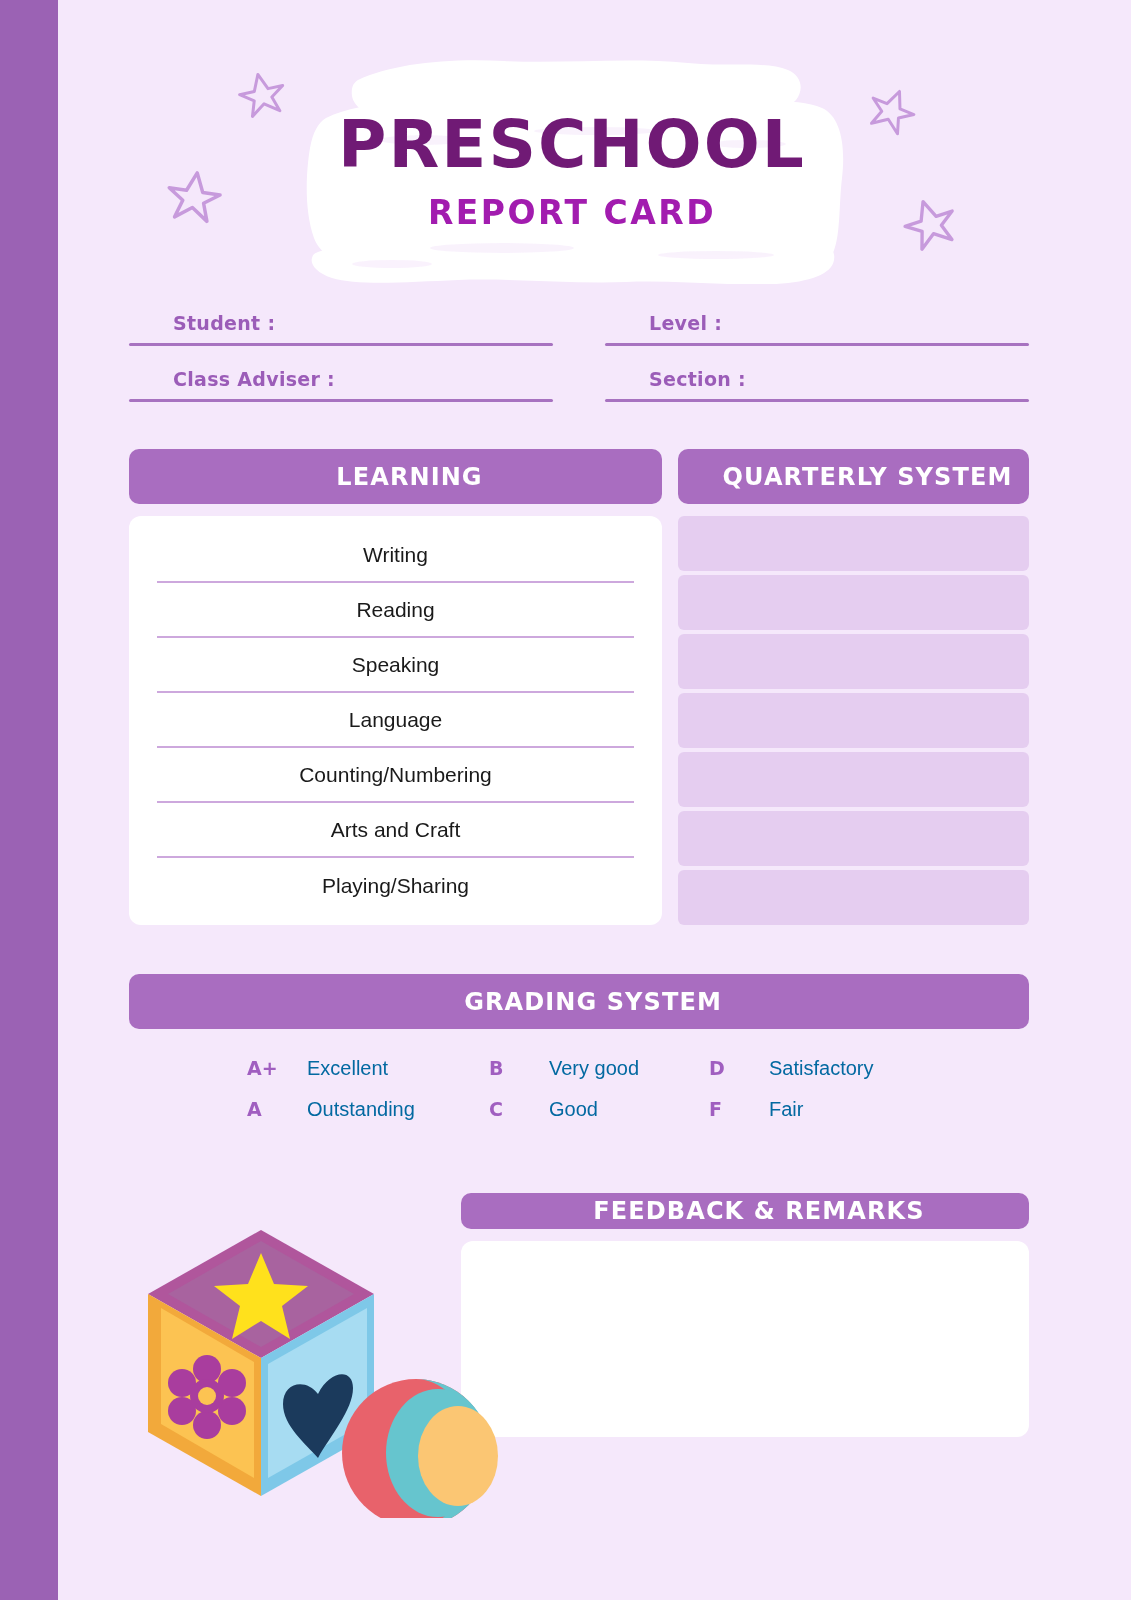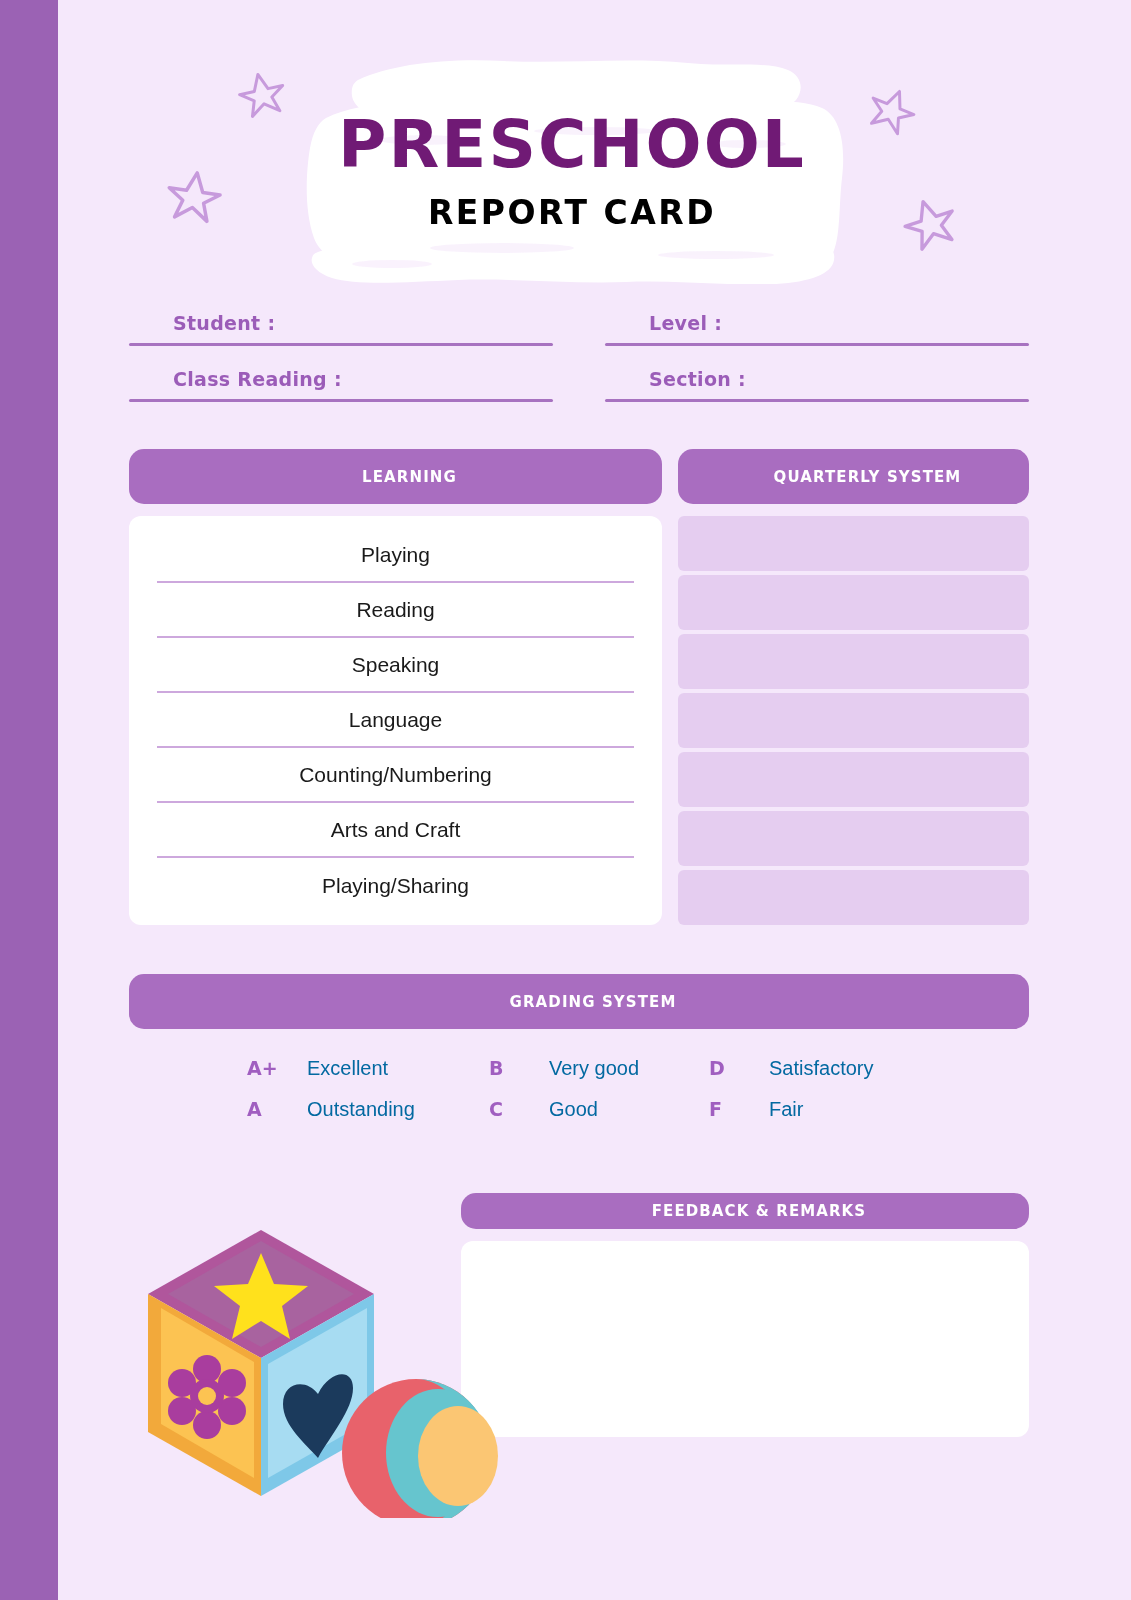--- a/index.html
+++ b/index.html
@@ -62,21 +62,21 @@
     letter-spacing: 2px;
     color: #701a75;
     line-height: 1.0;
     font-family: "DejaVu Sans", sans-serif;
   }
   #title-sub {
     margin-top: 18px;
     font-size: 33px;
     font-weight: bold;
     letter-spacing: 2.5px;
-    color: #000000;
+    color: #a21caf;
     line-height: 1.0;
     font-family: "DejaVu Sans", sans-serif;
   }
 
   
   #info-fields {
     position: absolute;
     left: 129px;
     top: 312px;
     width: 900px;
@@ -99,23 +99,23 @@
   }
   .info-line {
     height: 3px;
     background: #a772c0;
     border-radius: 2px;
   }
 
   
   .hdr-bar {
     background: #a96dc0;
-    border-radius: 15px;
+    border-radius: 10px;
     color: #ffffff;
-    font-size: 15px;
+    font-size: 24px;
     font-weight: bold;
     letter-spacing: 1.1px;
     display: flex;
     align-items: center;
     justify-content: center;
     font-family: "DejaVu Sans", sans-serif;
     padding-left: 28px;
   }
 
   
@@ -302,38 +302,38 @@
       <div class="info-label">Student :</div>
       <div class="info-line"></div>
     </div>
     <div class="info-field">
       <div class="info-label">Level :</div>
       <div class="info-line"></div>
     </div>
   </div>
   <div class="info-row">
     <div class="info-field">
-      <div class="info-label">Class Reading :</div>
+      <div class="info-label">Class Adviser :</div>
       <div class="info-line"></div>
     </div>
     <div class="info-field">
       <div class="info-label">Section :</div>
       <div class="info-line"></div>
     </div>
   </div>
 </div>
 
 <div id="grid-area">
   <div id="grid-headers">
     <div id="hdr-learning" class="hdr-bar">LEARNING</div>
     <div id="hdr-grade" class="hdr-bar">QUARTERLY SYSTEM</div>
   </div>
   <div id="grid-body">
     <div id="learning-card">
-      <div class="subject-row">Playing</div>
+      <div class="subject-row">Writing</div>
       <div class="subject-row">Reading</div>
       <div class="subject-row">Speaking</div>
       <div class="subject-row">Language</div>
       <div class="subject-row">Counting/Numbering</div>
       <div class="subject-row">Arts and Craft</div>
       <div class="subject-row">Playing/Sharing</div>
     </div>
     <div id="grade-col">
       <div class="grade-box"></div>
       <div class="grade-box"></div>

